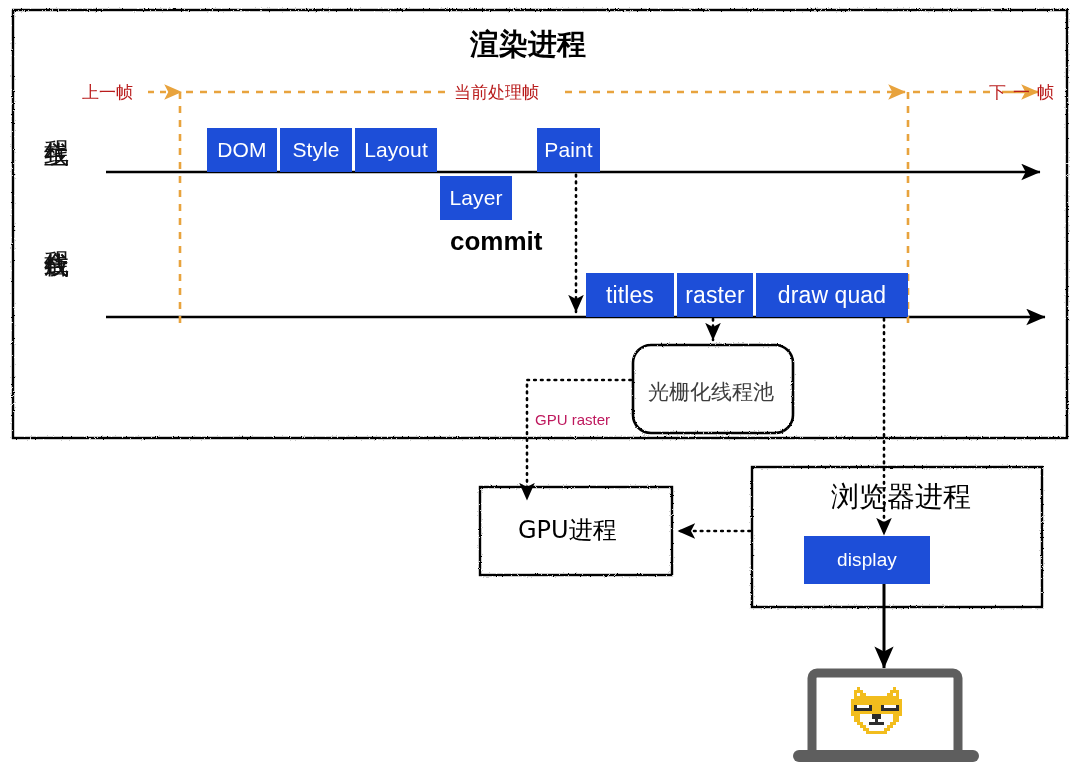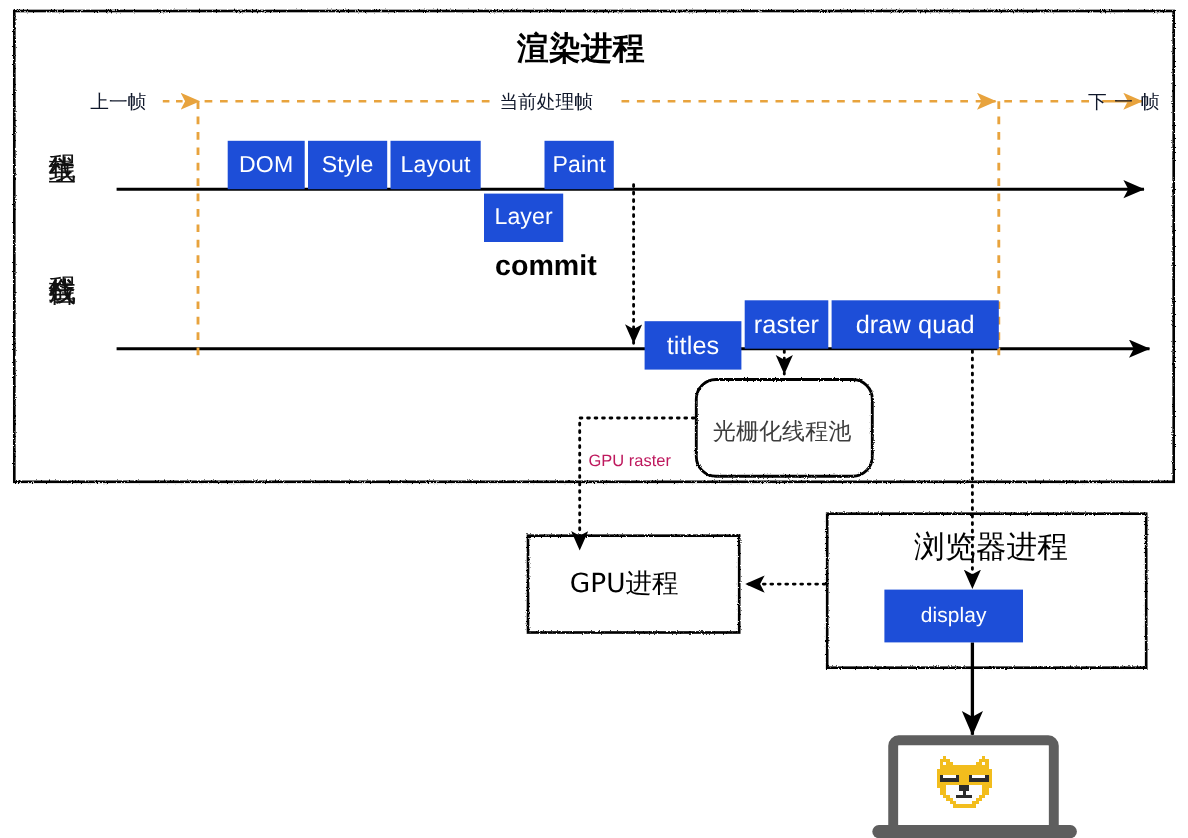--- a/index.html
+++ b/index.html
@@ -22,21 +22,21 @@
     white-space:nowrap;
   }
   .label-cn{
     position:absolute;font-size:21px;font-weight:400;
     font-family:"DejaVu Sans","Liberation Sans",sans-serif;
     white-space:nowrap;
   }
   .frame-cn{
     position:absolute;font-size:17px;
     font-family:"DejaVu Serif","DejaVu Sans",serif;
-    white-space:nowrap;color:#0f172a;
+    white-space:nowrap;color:#b91c1c;
   }
   .vert-cn{
     position:absolute;font-size:25px;line-height:1.12;
     font-family:"DejaVu Serif","DejaVu Sans",serif;
     writing-mode:vertical-rl;text-orientation:upright;
     white-space:nowrap;color:#111;
   }
   .commit-lbl{
     position:absolute;font-size:26px;font-weight:700;
     font-family:"Liberation Sans","DejaVu Sans",sans-serif;
@@ -137,25 +137,25 @@
   <div class="frame-cn" style="left:989px;top:81px;letter-spacing:7px;">下一帧</div>
 
   <div class="vert-cn" style="left:42px;top:121px;">主线程</div>
 
   <div class="vert-cn" style="left:42px;top:232px;">合成线程</div>
 
   <div class="blue-box" style="left:207px;top:128px;width:70px;height:44px;">DOM</div>
   <div class="blue-box" style="left:280px;top:128px;width:72px;height:44px;">Style</div>
   <div class="blue-box" style="left:355px;top:128px;width:82px;height:44px;">Layout</div>
   <div class="blue-box" style="left:440px;top:128px;width:72px;height:44px;margin-top:48px;">Layer</div>
-  <div class="blue-box" style="left:495px;top:128px;width:63px;height:44px;">Paint</div>
+  <div class="blue-box" style="left:537px;top:128px;width:63px;height:44px;">Paint</div>
 
   <div class="commit-lbl" style="left:450px;top:226px;">commit</div>
 
-  <div class="blue-box" style="left:586px;top:273px;width:88px;height:44px;font-size:23px;margin-top:19px;">titles</div>
+  <div class="blue-box" style="left:586px;top:273px;width:88px;height:44px;font-size:23px;">titles</div>
   <div class="blue-box" style="left:677px;top:273px;width:76px;height:44px;font-size:23px;">raster</div>
   <div class="blue-box" style="left:756px;top:273px;width:152px;height:44px;font-size:23px;">draw quad</div>
 
   <div class="pool-lbl" style="left:648px;top:378px;">光栅化线程池</div>
 
   <div class="small-lbl" style="left:535px;top:411px;">GPU raster</div>
 
   <div class="label-cn" style="left:518px;top:514px;font-size:24px;">GPU进程</div>
 
   <div class="label-cn" style="left:831px;top:478px;font-size:28px;font-family:Liberation Serif, serif;">浏览器进程</div>

